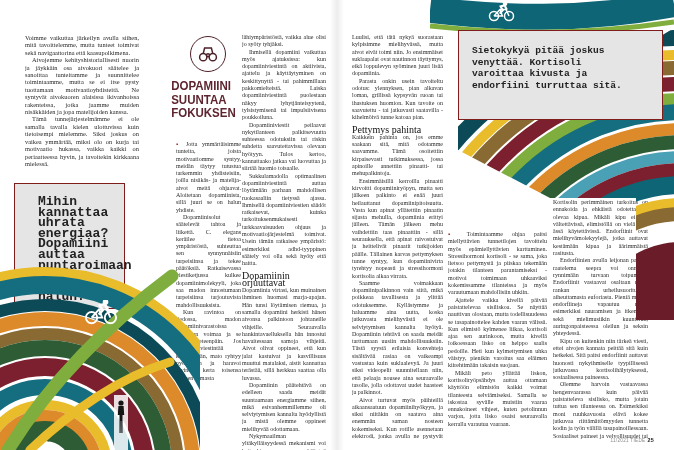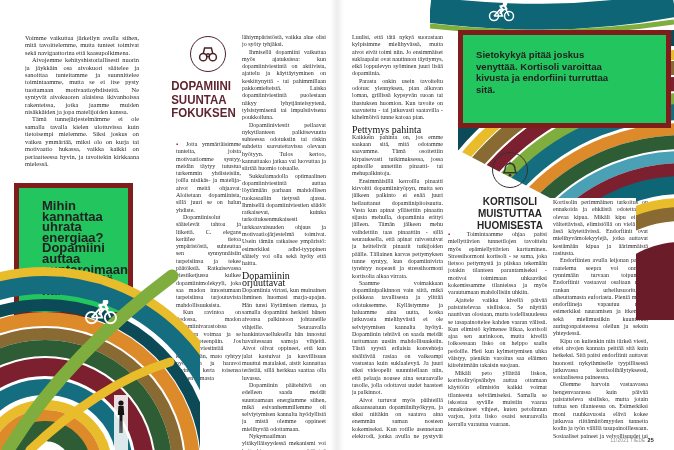--- a/index.html
+++ b/index.html
@@ -13,22 +13,22 @@
   .col .subhead{font-family:"Liberation Serif",serif;font-weight:normal;font-size:10px;
                 margin:4px 0 1px 0;text-indent:0;color:#111;}
   .bullet{color:#9e2b23;font-size:6px;}
   #col1{left:25px;top:34px;width:114px;height:150px;font-size:6.4px;line-height:7.4px;}
   #col2{left:176px;top:141px;width:65px;height:324px;}
   #col3{left:242px;top:34px;width:84px;height:430px;}
   #col4{left:352px;top:34px;width:91px;height:406px;}
   #col5{left:448px;top:231px;width:99px;height:196px;}
   #col6{left:553px;top:199px;width:95px;height:240px;}
 
-  .pullquote{position:absolute;background:#22c55e;border:5px solid #7f1d1d;z-index:5;
-             font-family:Liberation Sans, sans-serif;font-weight:bold;color:#222;}
+  .pullquote{position:absolute;background:#e5e5e5;border:1px solid #7f1d1d;z-index:5;
+             font-family:Liberation Mono, monospace;font-weight:bold;color:#222;}
   #pq-left{left:14px;top:183px;width:109px;height:124px;padding:0;z-index:1;}
   #pq-left .pq-text{position:absolute;left:23px;top:13px;width:78px;
                     font-size:13px;line-height:10.6px;}
   #pq-right{left:458px;top:30px;width:203px;height:88px;z-index:6;}
   #pq-right .pq-text{position:absolute;left:13px;top:14px;width:150px;
                      font-size:9.6px;line-height:11.6px;}
 
   .feature-head{position:absolute;left:168px;top:36px;width:80px;z-index:2;}
   .icon-circle{width:34px;height:34px;border-radius:50%;margin:0 auto 8px auto;
                display:flex;align-items:center;justify-content:center;}
@@ -149,36 +149,20 @@
       <circle cx="252" cy="338" r="124" stroke="#8a6a33" stroke-width="14"></circle>
       <circle cx="252" cy="338" r="96" fill="#6b1c29" stroke="none"></circle>
     </g>
     <use href="#cyclist" x="188" y="86" width="32" height="24"></use>
   </svg>
 
   <div class="pullquote" id="pq-right">
     <div class="pq-text">Sietokykyä pitää joskus venyttää. Kortisoli varoittaa kivusta ja endorfiini turruttaa sitä.</div>
   </div>
 
-  <div class="sidebar-head">
-    <div class="icon-circle dark">
-      <svg width="20" height="20" viewBox="-10 -10 20 20">
-        <g fill="none" stroke="#333" stroke-width="1.4">
-          <path d="M0 -6.5 C3.6 -6.5 5 -3.8 5 -0.2 L6.2 2.8 L-6.2 2.8 L-5 -0.2 C-5 -3.8 -3.6 -6.5 0 -6.5 Z"></path>
-          <path d="M0 -8.2 L0 -6.5"></path>
-        </g>
-        <circle cx="0" cy="5.2" r="1.4" fill="#333"></circle>
-      </svg>
-    </div>
-    <div class="sidebar-title">
-      <span>KORTISOLI</span>
-      <span>MUISTUTTAA</span>
-      <span>HUOMISESTA</span>
-    </div>
-  </div>
 
   <div class="col" id="col5">
     <p><span class="bullet">▪</span> <span>Toimintaamme ohjaa paitsi miellyttävien tunnetilojen tavoittelu myös epämiellyttävien karttaminen. Stressihormoni kortisoli - se sama, joka lietsoo pettymystä ja piiskaa tekemään jotakin tilanteen parantamiseksi - motivoi toimimaan uhkaaviksi kokemissamme tilanteissa ja myös varautumaan mahdollisiin uhkiin.</span></p>
     <p>Ajattele vaikka kivellä päivää paistattelevaa sisiliskoa. Se näyttää nauttivan olostaan, mutta todellisuudessa se tasapainottelee kahden vaaran välissä. Kun elimistö kylmenee liikaa, kortisoli ajaa sen aurinkoon, mutta kivellä loikoessaan lisko on helppo saalis pedoille. Heti kun kylmettymisen uhka väistyy, pienikin varoitus saa eläimen kiirehtimään takaisin suojaan.</p>
     <p>Mikäli peto yllättää liskon, kortisoliryöpsähdys auttaa ottamaan käyttöön elimistön kaikki voimat tilanteesta selviämiseksi. Samalla se iskostaa syvälle muistiin vaaraa ennakoineet vihjeet, kuten petolinnun varjon, jotta lisko osaisi seuraavalla kerralla varautua vaaraan.</p>
   </div>
 
   <div class="col" id="col6">
     <p>Kortisolin perimmäinen tarkoitus on ennakoida ja ehkäistä odotettavissa olevaa kipua. Mikäli kipu ei ole vältettävissä, elimistöllä on vielä yksi ässä käytettävissä. Endorfiinit ovat mielihyvämolekyylejä, jotka auttavat kestämään kipua ja äärimmäistä rasitusta.</p>
     <p>Endorfiinien avulla leijonan pahasti raatelema seepra voi onnistua rynnimään turvaan toipumaan. Endorfiinit vastaavat osaltaan myös rankan urheilusuorituksen aiheuttamasta euforiasta. Pieniä määriä endorfiineja vapautuu myös esimerkiksi nauramisen ja itkemisen sekä mielimusiikin kuuntelun, auringonpaisteessa oleilun ja seksin yhteydessä.</p>

